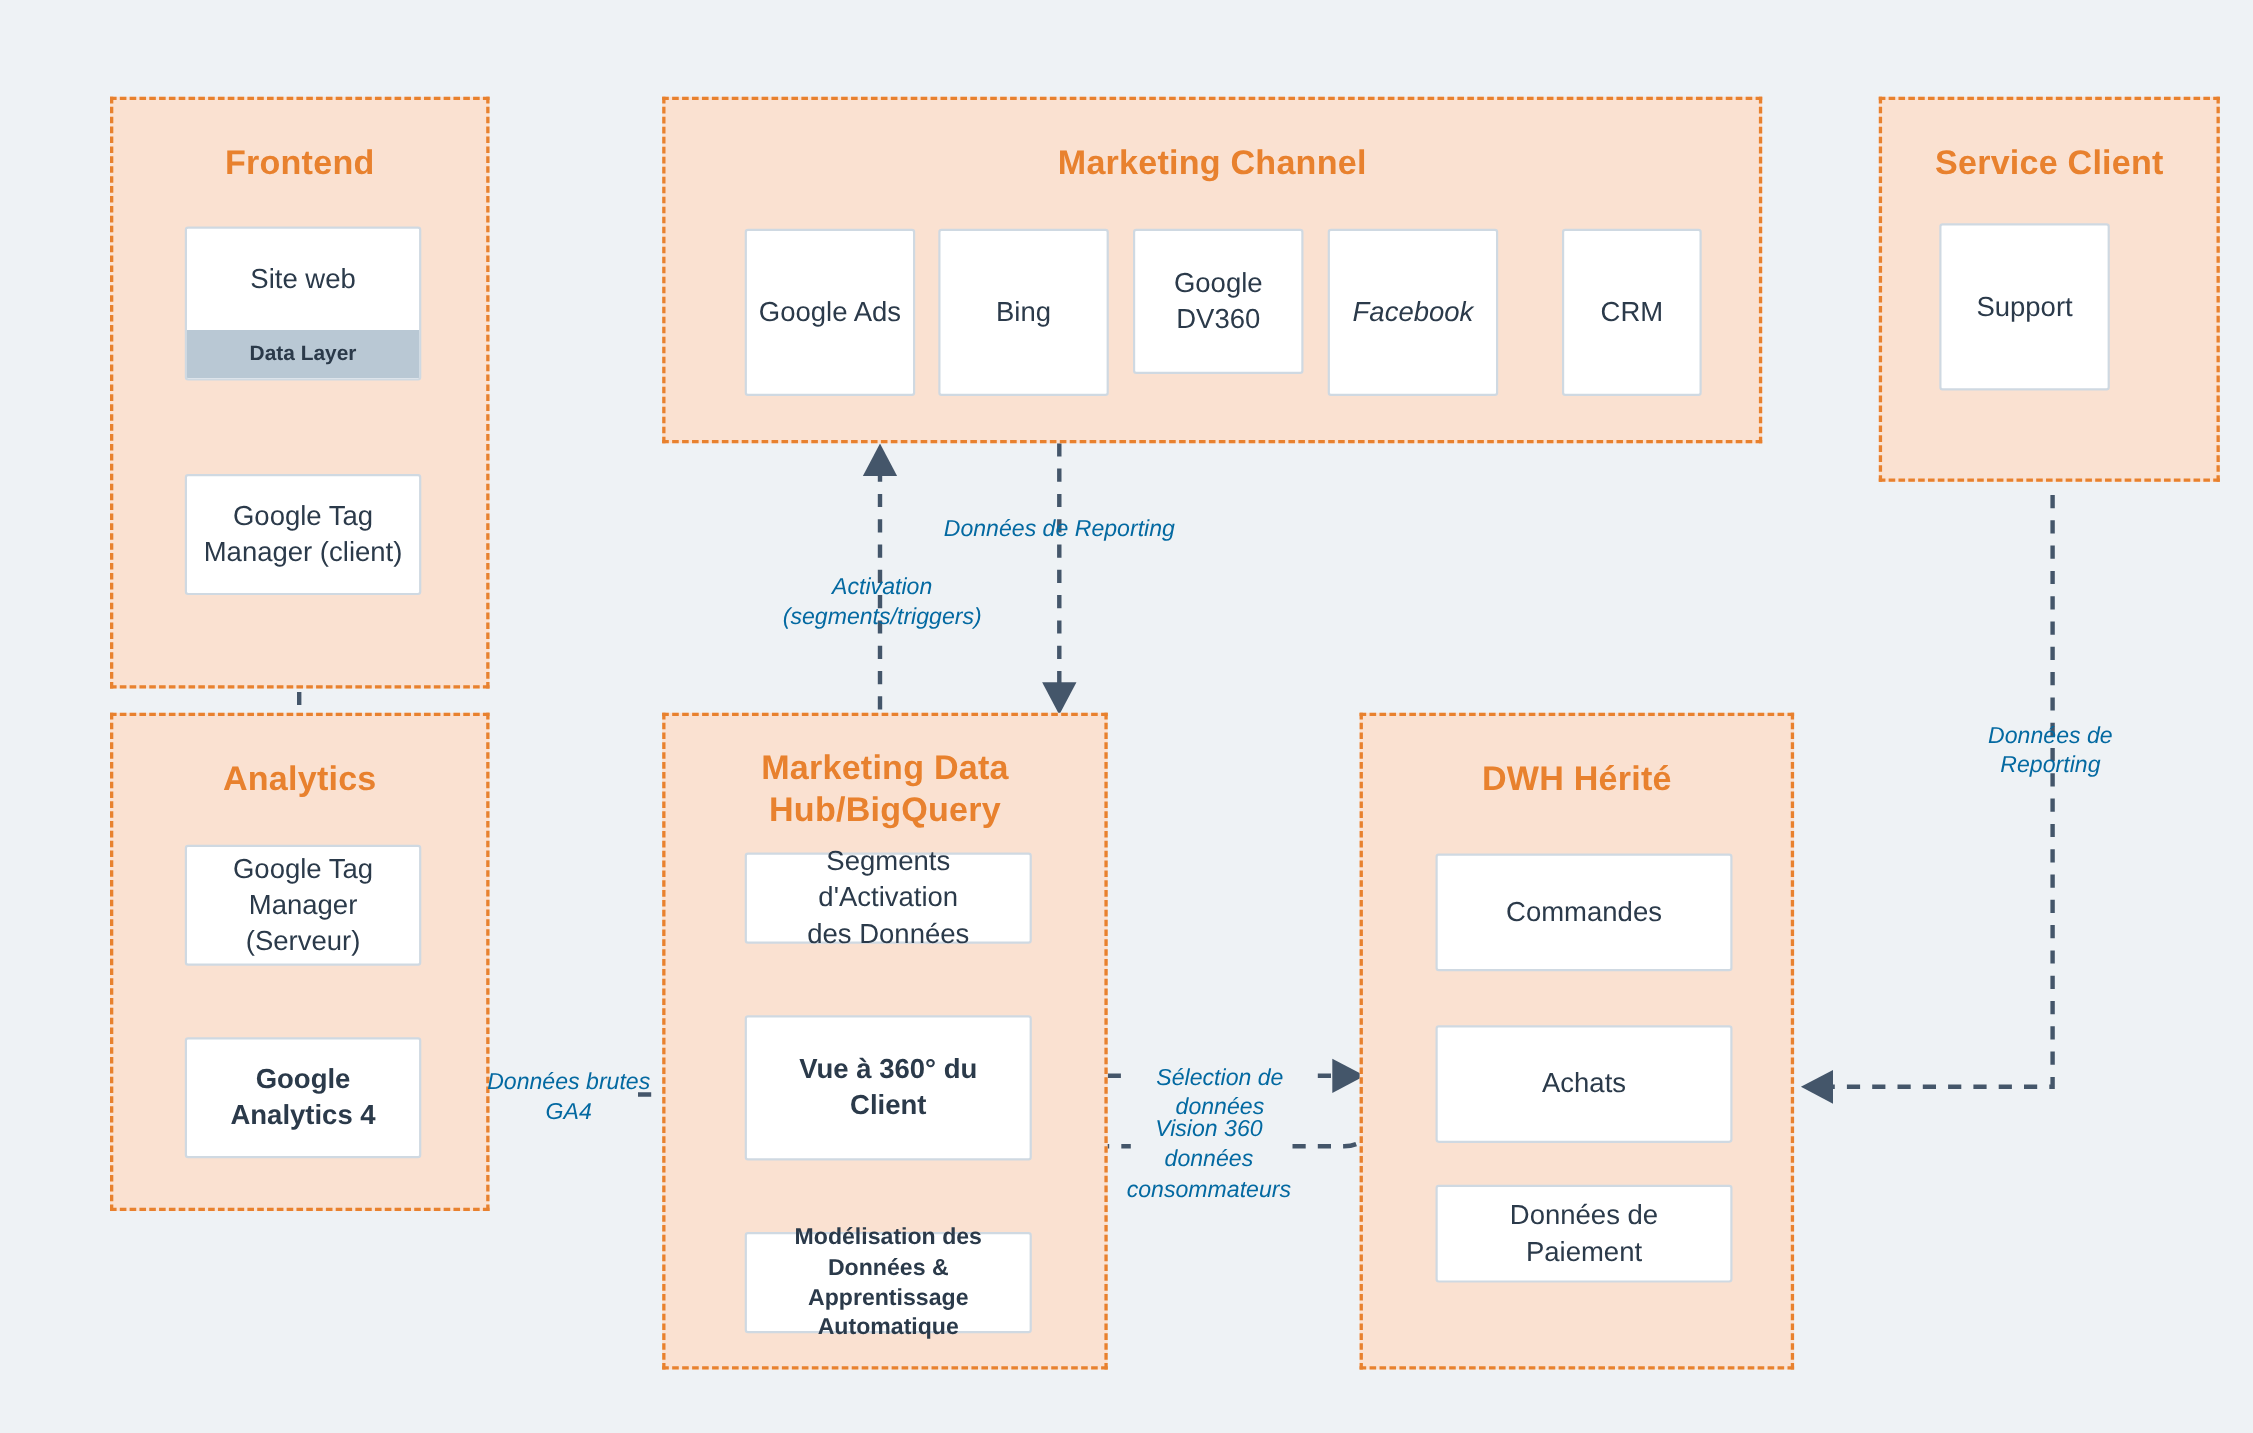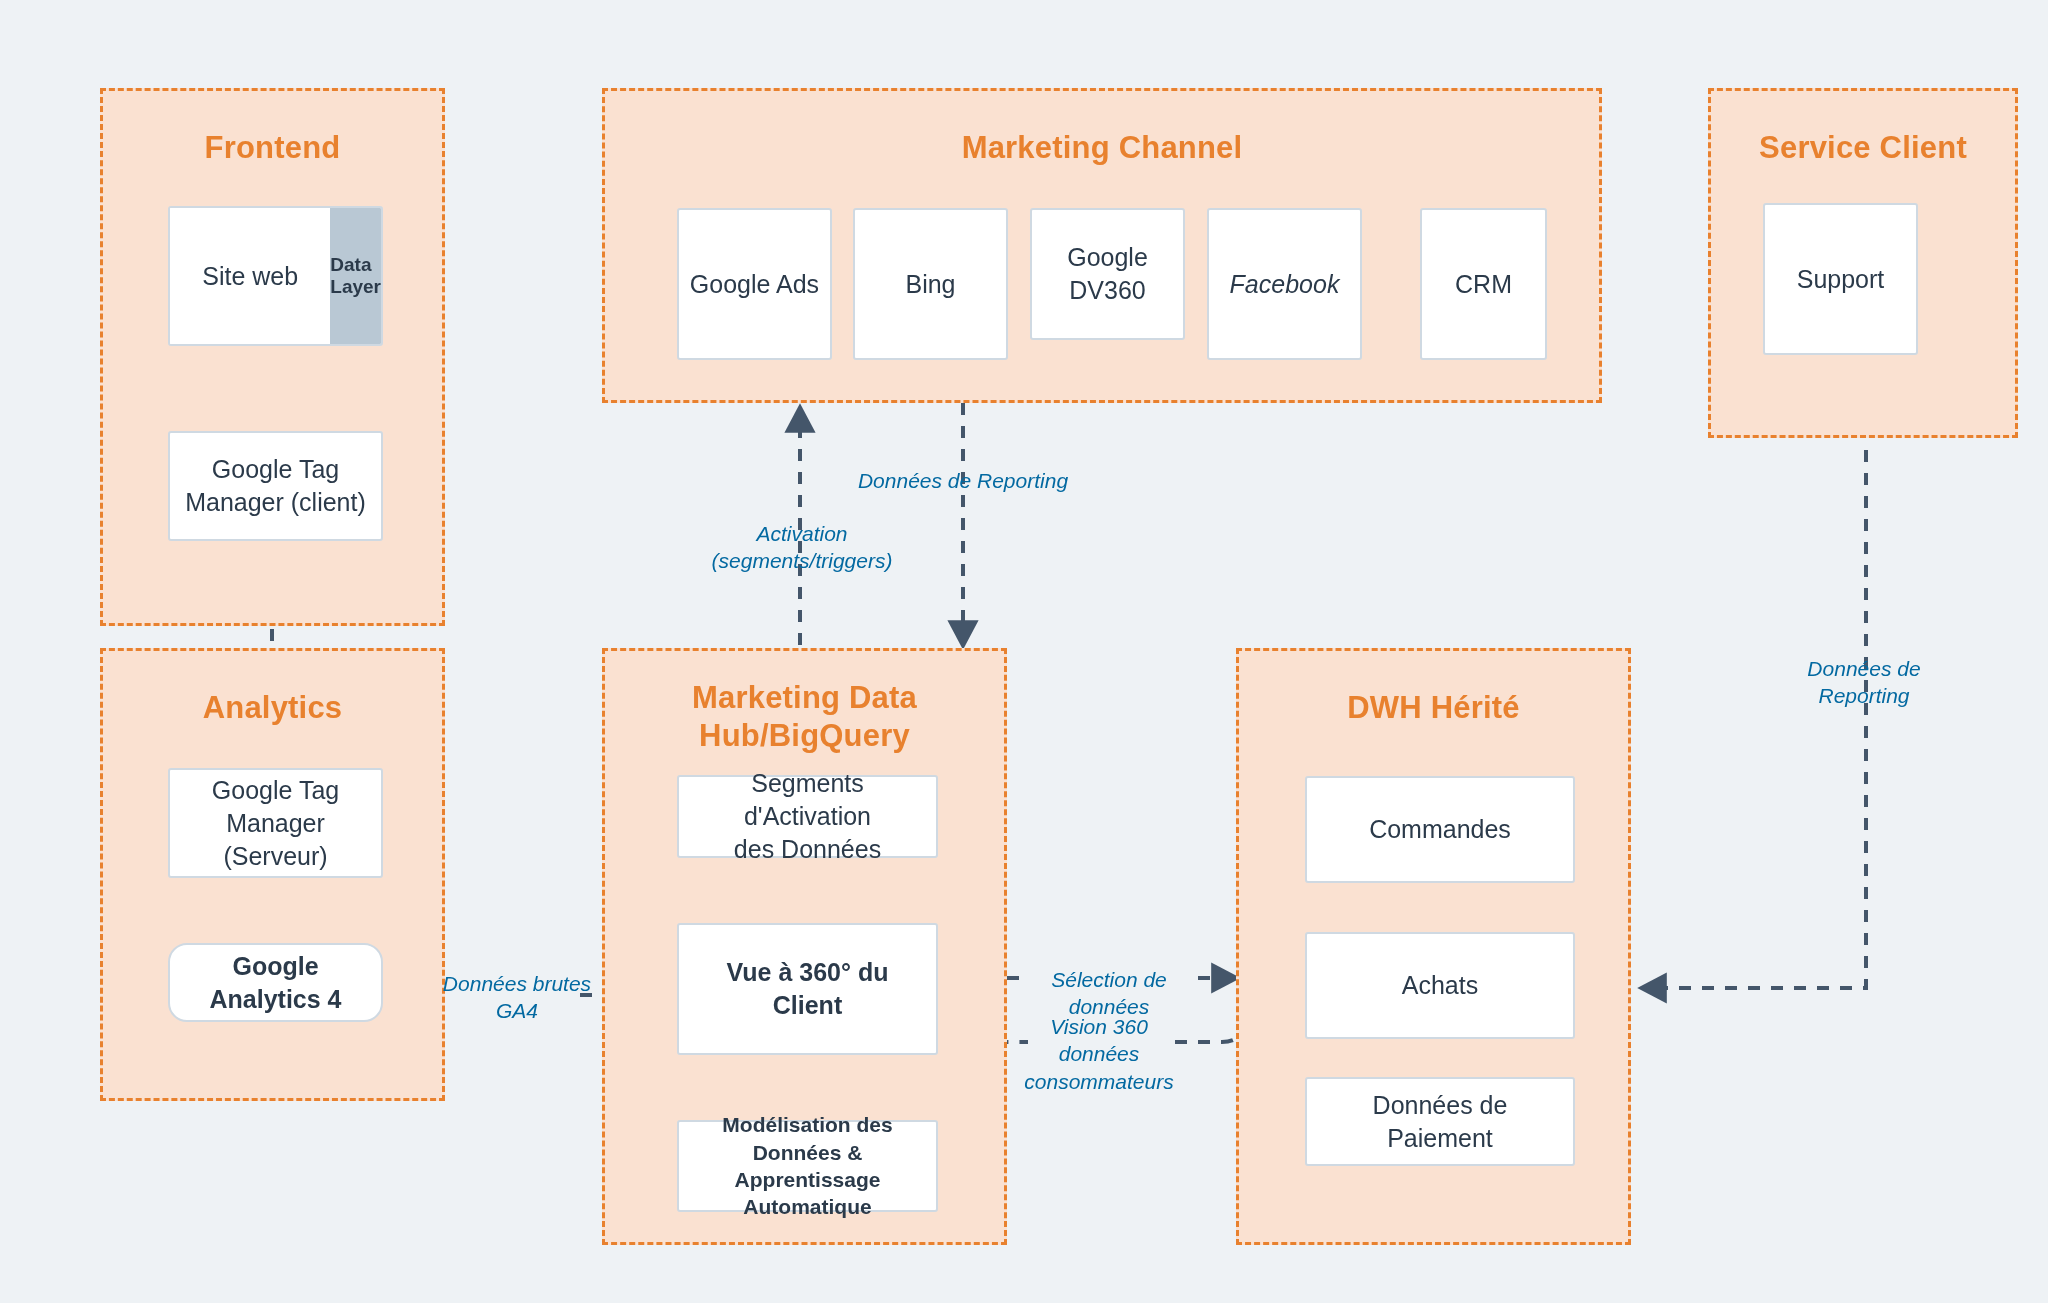--- a/index.html
+++ b/index.html
@@ -60,21 +60,21 @@
 
   
   .stack {
     position: absolute;
     border: 2px solid #cfd9e2;
     border-radius: 3px;
     box-sizing: border-box;
     overflow: hidden;
     background: #fff;
     display: flex;
-    flex-direction: row;
+    flex-direction: column;
   }
   .stack .top {
     flex: 1 1 auto;
     background: #ffffff;
     display: flex;
     align-items: center;
     justify-content: center;
     font-size: 25px;
     color: #2b3a4a;
   }
@@ -182,21 +182,21 @@
     <div class="group-title" style="top:38px;">Service Client</div>
     <div class="node" style="left:52px; top:112px; width:155px; height:152px;">Support</div>
   </div>
 
   <div class="group" style="left:100px; top:648px; width:345px; height:453px;">
     <div class="group-title" style="top:38px;">Analytics</div>
 
     <div class="node" style="left:65px; top:117px; width:215px; height:110px; white-space:pre-line;">Google Tag
 Manager (Serveur)</div>
 
-    <div class="node bold" style="left:65px; top:292px; width:215px; height:79px;border-radius:19px;">Google Analytics 4</div>
+    <div class="node bold" style="left:65px; top:292px; width:215px; height:110px;">Google Analytics 4</div>
   </div>
 
   <div class="group" style="left:602px; top:648px; width:405px; height:597px;">
     <div class="group-title" style="top:28px; white-space:pre-line;">Marketing Data
 Hub/BigQuery</div>
 
     <div class="node" style="left:72px; top:124px; width:261px; height:83px; white-space:pre-line;">Segments d'Activation
 des Données</div>
 
     <div class="node bold" style="left:72px; top:272px; width:261px; height:132px;">Vue à 360° du Client</div>

